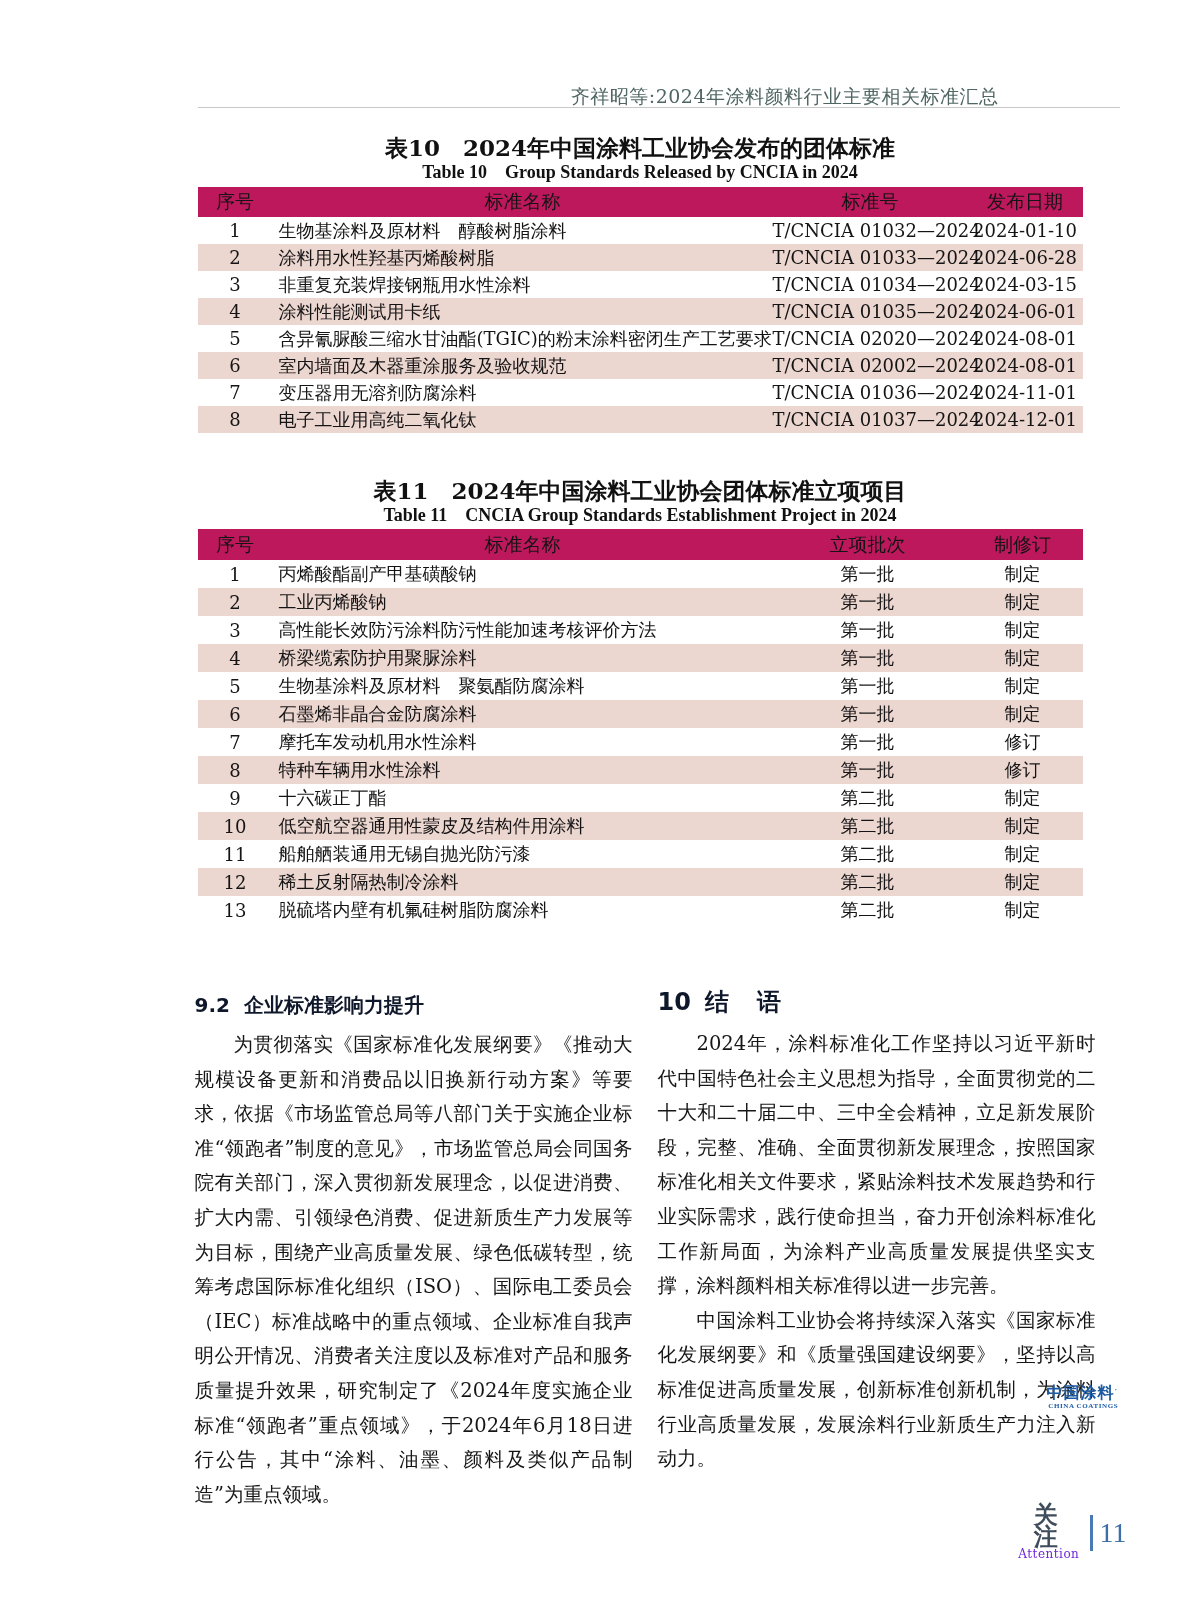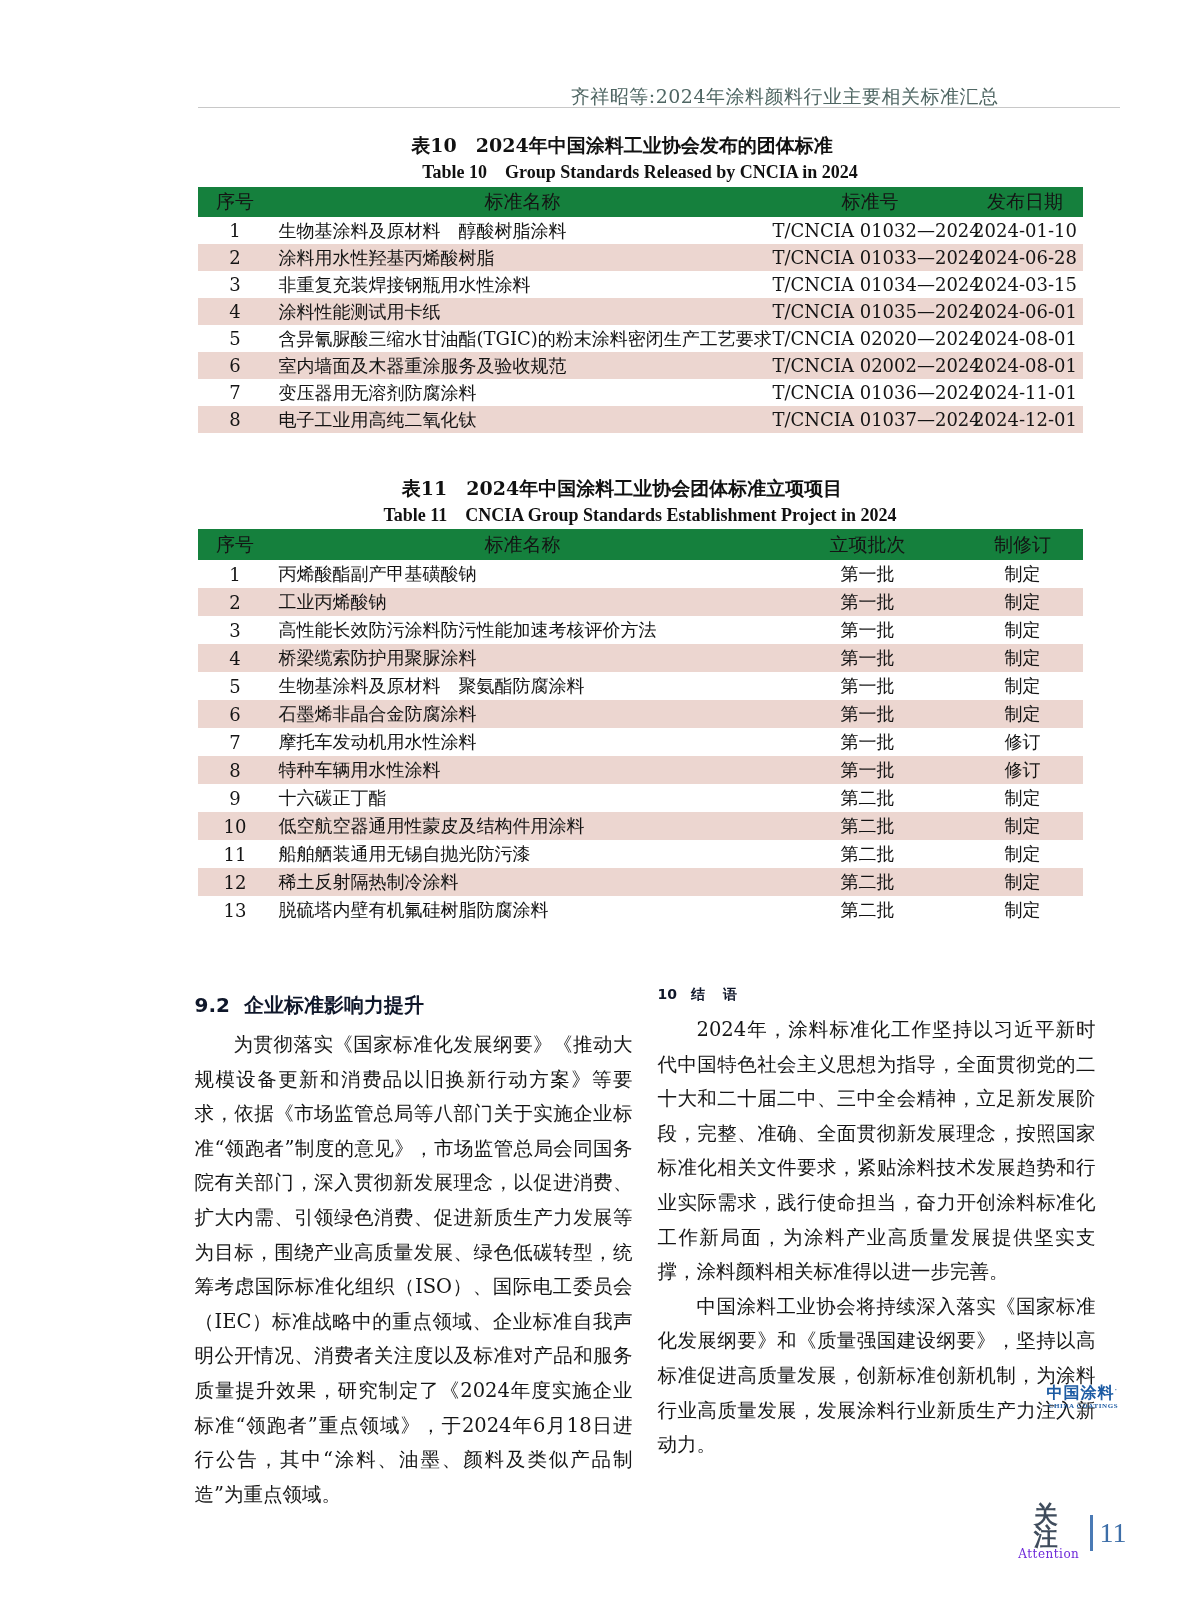--- a/index.html
+++ b/index.html
@@ -5,42 +5,42 @@
   * { margin:0; padding:0; box-sizing:border-box; }
   html,body { background:#ffffff; }
   body { font-family:"DejaVu Serif","Liberation Serif",serif; color:#1c1c1c; }
   .page { position:relative; width:1066px; height:1600px; background:#ffffff; margin:0 auto; overflow:hidden; }
 
   
   .running-head { position:absolute; top:84px; right:128px; font-size:19px; color:#4f6663; letter-spacing:0.5px; }
   .head-rule { position:absolute; top:107px; left:137px; width:922px; height:1px; background:#c8c8c8; }
 
   
-  .caption-zh { position:absolute; left:119px; width:885px; text-align:center; font-size:19px; font-weight:bold; color:#111; }
+  .caption-zh { position:absolute; left:137px; width:885px; text-align:center; font-size:23px; font-weight:bold; color:#111; }
   .caption-en { position:absolute; left:137px; width:885px; text-align:center; font-size:18px; font-weight:bold; font-family:"Liberation Serif",serif; color:#111; }
 
   
   table.std-table { position:absolute; left:137px; width:885px; border-collapse:collapse; table-layout:fixed; font-size:18px; color:#141414; }
-  table.std-table th { background:#15803d; font-weight:400; font-size:19px; text-align:center; }
+  table.std-table th { background:#be185d; font-weight:400; font-size:19px; text-align:center; }
   #table10 th, #table10 td { height:27px; } #table10 th { height:30px; }
   #table11 th, #table11 td { height:28px; } #table11 th { height:31px; }
   table.std-table td { text-align:center; white-space:nowrap; }
   table.std-table td.c1 { text-align:left; padding-left:6px; }
   table.std-table th.c1 { text-align:center; }
   table.std-table tbody tr:nth-child(even) td { background:#ecd6d0; }
   #table10 col.c0 { width:75px; } #table10 col.c1 { width:500px; } #table10 col.c2 { width:195px; } #table10 col.c3 { width:115px; }
   #table11 col.c0 { width:75px; } #table11 col.c1 { width:500px; } #table11 col.c2 { width:190px; } #table11 col.c3 { width:120px; }
 
   
   .text-col { position:absolute; width:438px; }
   .sec-heading { font-family:"DejaVu Sans","Liberation Sans",sans-serif; font-weight:bold; color:#0f172a; }
   #col-left { left:134px; top:992px; }
   #col-right { left:597px; top:986px; }
   #col-left .sec-heading { font-size:20px; margin-bottom:9px; }
-  #col-right .sec-heading { font-size:14px; margin-bottom:9px; letter-spacing:2px; }
+  #col-right .sec-heading { font-size:24px; margin-bottom:9px; letter-spacing:2px; }
   .sec-heading .num { margin-right:14px; letter-spacing:0; }
   .body-para { font-size:19.5px; line-height:34.6px; text-align:justify; text-indent:2em; color:#161616; }
 
   
   .logo { position:absolute; left:986px; top:1384px; text-align:right; color:#1c5ba3; font-family:Liberation Serif, serif; }
   .logo .zh { font-size:16px; font-weight:bold; letter-spacing:1px; line-height:18px; }
   .logo .tm { font-size:8px; vertical-align:top; }
   .logo .en { font-size:7px; font-weight:bold; letter-spacing:0.6px; line-height:8px; }
 
   

